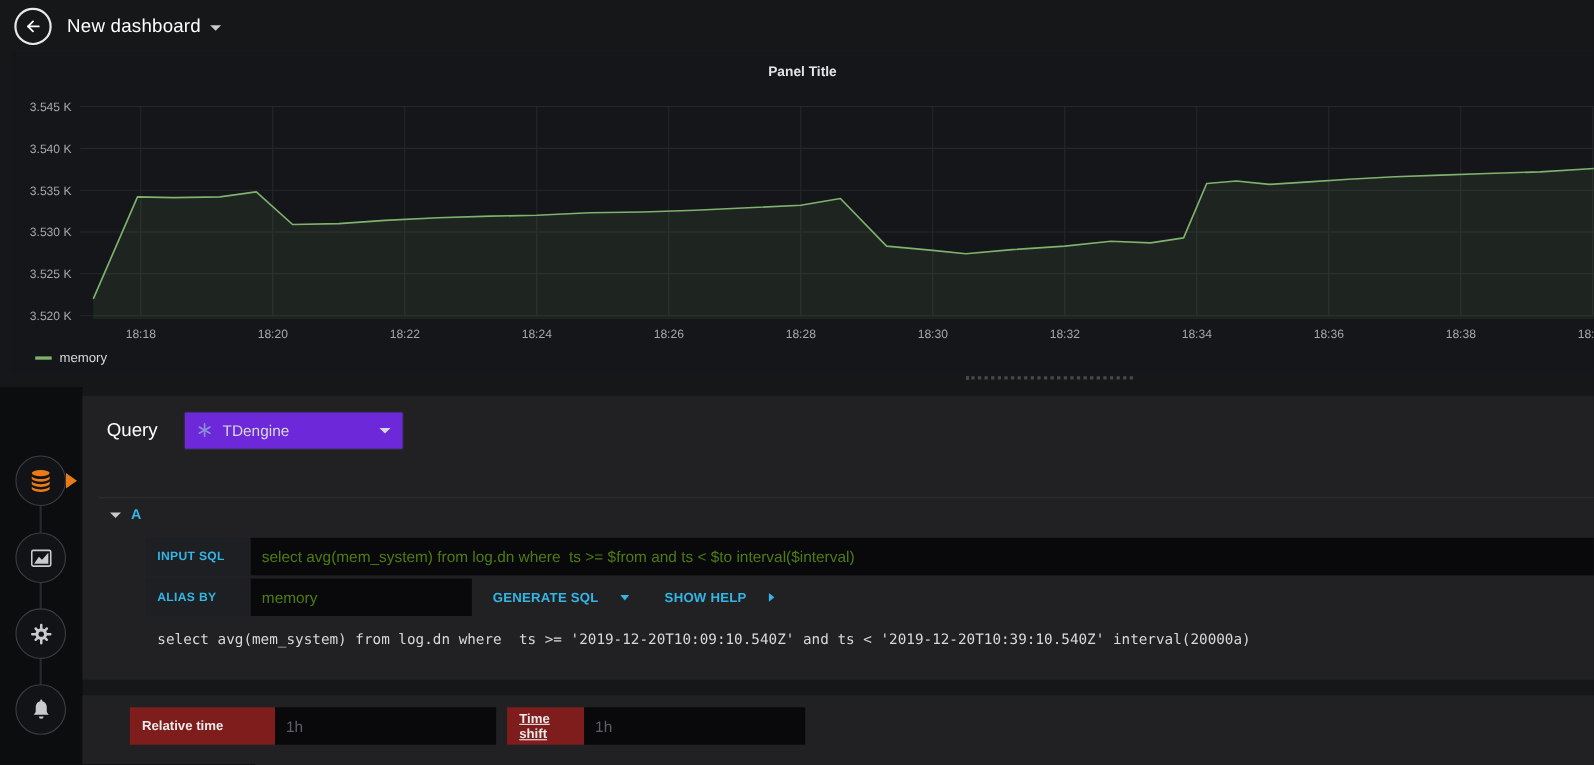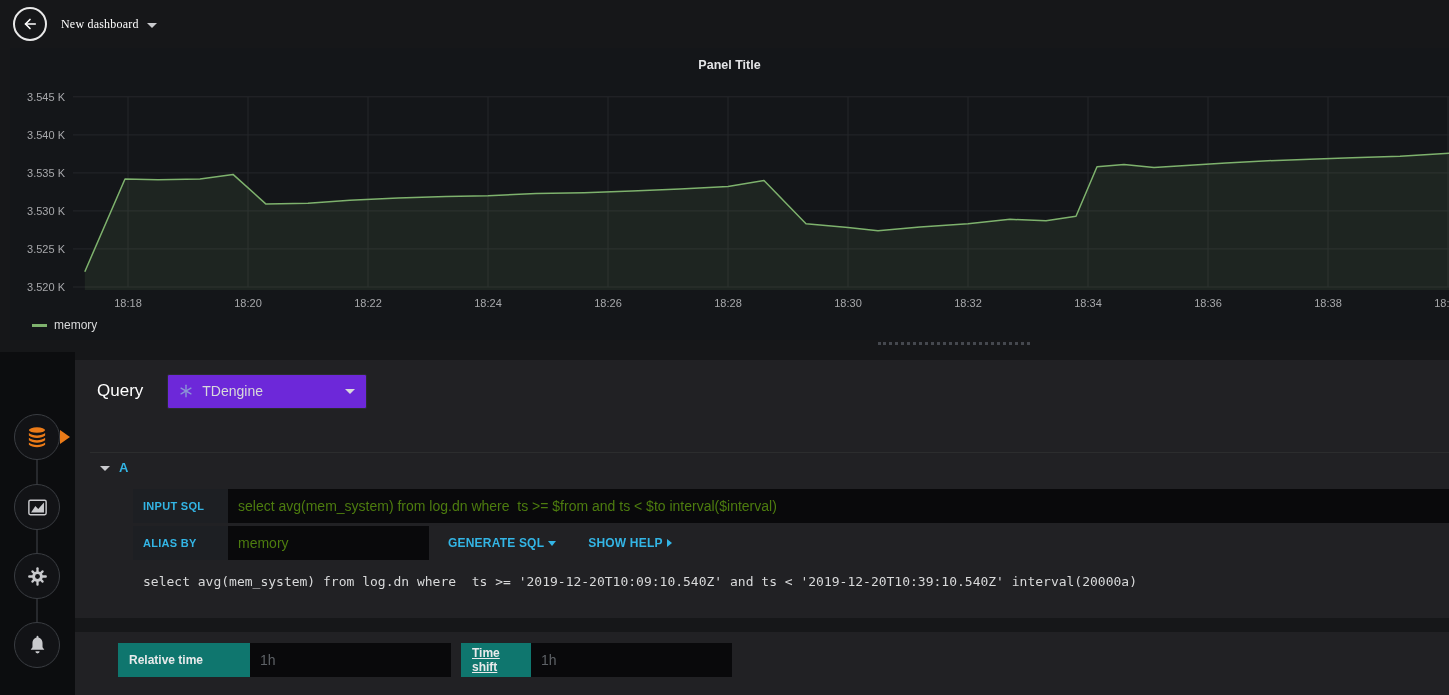--- a/index.html
+++ b/index.html
@@ -3,21 +3,21 @@
 <meta charset="utf-8">
 <style>
   * { margin:0; padding:0; box-sizing:border-box; }
   html,body { background:#101114; }
   body { font-family:"Liberation Sans", sans-serif; }
   .page { position:relative; width:1449px; height:695px; background:#161719; overflow:hidden; }
 
   
   .topbar { position:absolute; top:0; left:0; right:0; height:48px; display:flex; align-items:center; padding-left:13px; background:#161719; }
   .back-btn { width:34px; height:34px; border-radius:50%; border:2px solid #e8e8e8; display:flex; align-items:center; justify-content:center; cursor:pointer; flex:0 0 auto; }
-  .dash-title { color:#ffffff; font-size:12px; font-weight:500; margin-left:14px; letter-spacing:.2px;font-family:Liberation Serif, serif; }
+  .dash-title { color:#ffffff; font-size:17px; font-weight:500; margin-left:14px; letter-spacing:.2px; }
   .caret-down { width:0; height:0; border-left:5px solid transparent; border-right:5px solid transparent; border-top:5px solid #c9cacd; margin-left:8px; margin-top:3px; cursor:pointer; }
 
   
   .panel { position:absolute; top:48px; left:10px; width:1439px; height:292px; background:#141619; }
   .panel-title { position:absolute; top:10px; left:0; right:0; text-align:center; color:#e3e4e6; font-size:12.5px; font-weight:700; cursor:pointer; }
   .chart-svg { position:absolute; top:0; left:0; width:1439px; height:292px; }
   .grid { stroke:#25272b; stroke-width:1; }
   .ytick { fill:#a7a8ab; font-size:11px; font-family:"Liberation Sans",sans-serif; }
   .xtick { fill:#a7a8ab; font-size:11px; font-family:"Liberation Sans",sans-serif; }
   .legend { position:absolute; left:22px; top:270px; display:flex; align-items:center; cursor:pointer; }
@@ -48,28 +48,28 @@
   .collapse-caret { width:0; height:0; border-left:5px solid transparent; border-right:5px solid transparent; border-top:5px solid #c9cacd; margin-right:9px; margin-top:2px; }
   .ref-id { color:#33b5e5; font-size:13px; font-weight:700; }
 
   .form-row { display:flex; margin:7px 0 0 58px; height:34px; }
   .form-row + .form-row { margin-top:3px; }
   .gf-label { flex:0 0 95px; background:#1d1f23; color:#33b5e5; font-size:11px; font-weight:700; display:flex; align-items:center; padding-left:10px; letter-spacing:.3px; }
   .gf-input { background:#09090b; border:none; outline:none; color:#4d7c0f; font-size:14px; padding:0 10px; height:34px; font-family:"Liberation Sans",sans-serif; }
   .gf-input.grow { flex:1; }
   .gf-input.alias { flex:0 0 160px; }
   .gf-input::placeholder { color:#5d6166; }
-  .btn-link { display:flex; align-items:center; gap:4px; padding:0 13px; margin-left:6px; background:transparent; border:none; color:#33b5e5; font-size:12px; font-weight:700; letter-spacing:.2px; cursor:pointer; font-family:"Liberation Sans",sans-serif; }
+  .btn-link { display:flex; align-items:center; gap:20px; padding:0 13px; margin-left:6px; background:transparent; border:none; color:#33b5e5; font-size:12px; font-weight:700; letter-spacing:.2px; cursor:pointer; font-family:"Liberation Sans",sans-serif; }
   .caret-down-blue { width:0; height:0; border-left:4px solid transparent; border-right:4px solid transparent; border-top:5px solid #33b5e5; }
   .caret-right-blue { width:0; height:0; border-top:4px solid transparent; border-bottom:4px solid transparent; border-left:5px solid #33b5e5; }
 
   .sql-pre { margin:14px 20px 0 68px; font-family:"DejaVu Sans Mono", monospace; font-size:13px; color:#d8d9da; white-space:pre-wrap; }
 
   .time-row { display:flex; margin:11px 0 0 43px; height:34px; }
-  .gf-label-white { background:#0f766e; color:#e9eaeb; font-size:12px; font-weight:700; display:flex; align-items:center; padding:0 11px; }
+  .gf-label-white { background:#7f1d1d; color:#e9eaeb; font-size:12px; font-weight:700; display:flex; align-items:center; padding:0 11px; }
   .lbl-rel { flex:0 0 132px; }
   .lbl-shift { flex:0 0 70px; margin-left:10px;text-decoration:underline; }
   .gf-input.t1 { flex:0 0 78px; }
   .gf-input.t2 { flex:0 0 75px; }
 </style>
 </head>
 <body>
 
 <div class="page">
 

